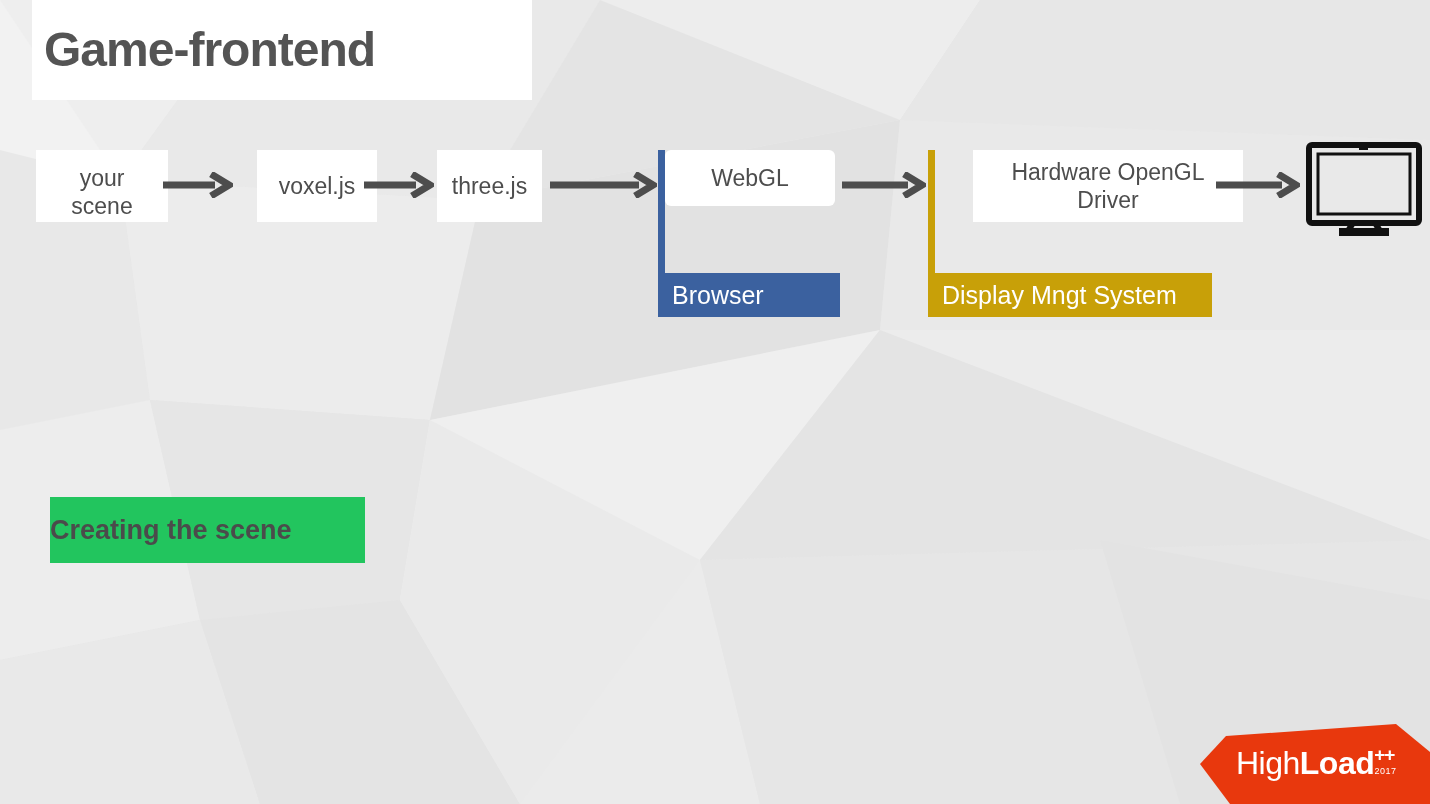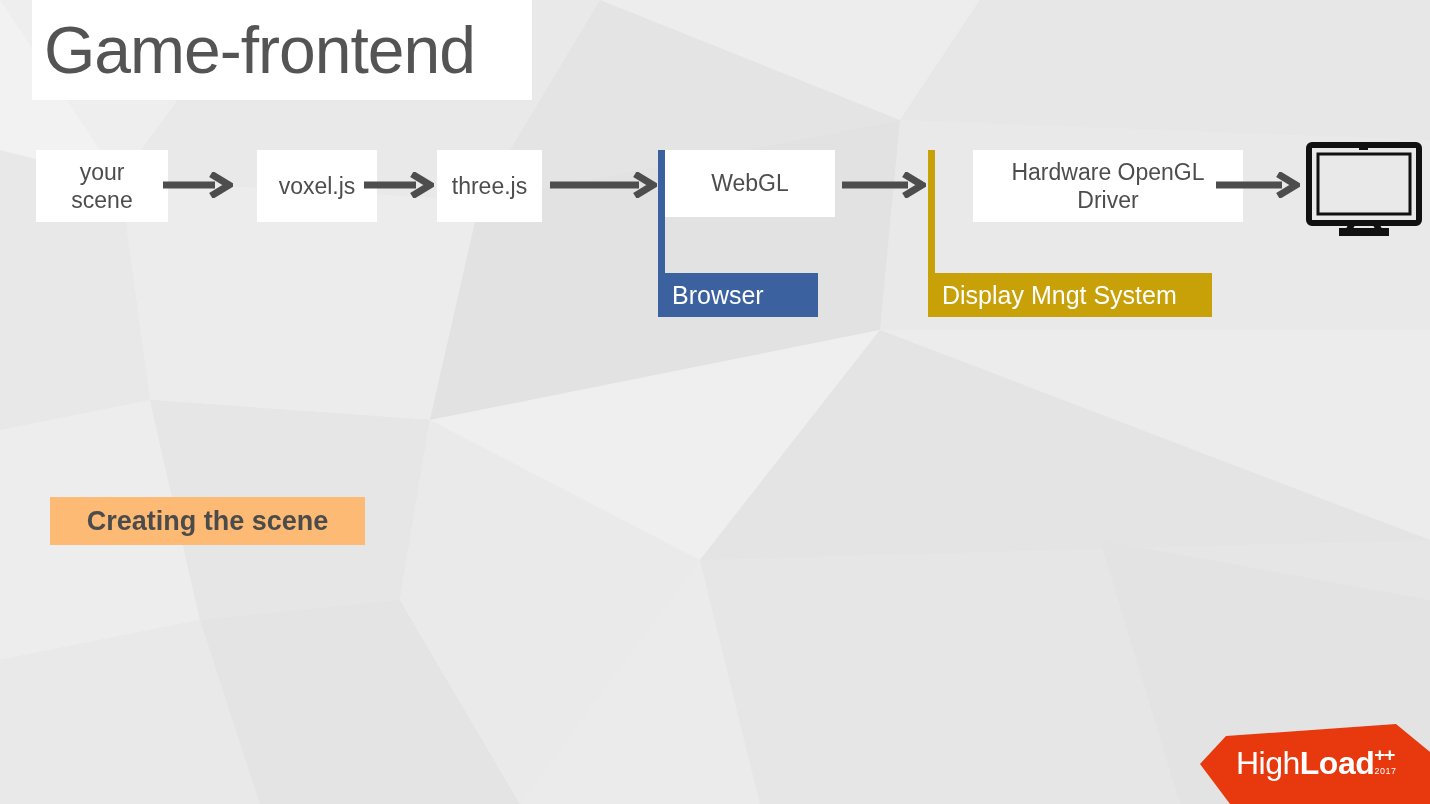--- a/index.html
+++ b/index.html
@@ -30,40 +30,40 @@
     left: 32px;
     top: 0px;
     width: 500px;
     height: 100px;
     background: #ffffff;
     display: flex;
     align-items: center;
     justify-content: flex-start;
   }
   #title-text {
-    font-size: 66px;
-    font-weight: normal;
+    font-size: 48px;
+    font-weight: bold;
     color: #545454;
     letter-spacing: -1px;
     padding-left: 12px;
     line-height: 1;
     white-space: nowrap;
   }
 
   
   #subtitle-box {
     position: absolute;
     left: 50px;
     top: 497px;
     width: 315px;
-    height: 48px;
-    background: #fdba74;
-    display: flex;
-    align-items: center;
-    justify-content: center;
+    height: 66px;
+    background: #22c55e;
+    display: flex;
+    align-items: center;
+    justify-content: flex-start;
   }
   #subtitle-text {
     font-size: 27px;
     font-weight: bold;
     color: #4b4b4b;
     white-space: nowrap;
   }
 
   
   .plain-box {
@@ -208,21 +208,21 @@
     <polygon points="880,330 1430,540 1430,330" fill="#ececec"></polygon>
     <polygon points="0,0 120,180 0,150" fill="#f2f2f2"></polygon>
     <polygon points="600,0 900,120 480,200" fill="#e4e4e4"></polygon>
     <polygon points="1100,540 1430,600 1430,804 1180,804" fill="#e3e3e3"></polygon>
   </svg>
 
   <div id="title-box">
     <span id="title-text">Game-frontend</span>
   </div>
 
-  <div class="plain-box" style="left:36px; top:150px; width:132px; height:72px;">
+  <div class="plain-box" style="left:36px; top:150px; width:132px; height:72px;align-items:flex-end;">
     <span>
       <span>your</span><br>
       <span>scene</span>
     </span>
   </div>
 
   <svg class="arrow" style="left:163px; top:172px;" width="70" height="26" viewBox="0 0 70 26">
     <line x1="0" y1="13" x2="52" y2="13" stroke="#4d4d4d" stroke-width="7"></line>
     <polyline points="48,2 66,13 48,24" fill="none" stroke="#4d4d4d" stroke-width="7" stroke-linejoin="miter" stroke-linecap="butt"></polyline>
   </svg>
@@ -240,24 +240,24 @@
     <span>three.js</span>
   </div>
 
   <svg class="arrow" style="left:550px; top:172px;" width="107" height="26" viewBox="0 0 107 26">
     <line x1="0" y1="13" x2="89" y2="13" stroke="#4d4d4d" stroke-width="7"></line>
     <polyline points="85,2 103,13 85,24" fill="none" stroke="#4d4d4d" stroke-width="7" stroke-linejoin="miter" stroke-linecap="butt"></polyline>
   </svg>
 
   <div class="group" style="left:658px; top:150px; width:177px; height:167px;">
     <div class="group-left-bar" style="background:#3b619f;"></div>
-    <div class="group-head" style="width:170px; height:67px;">
+    <div class="group-head" style="width:170px; height:56px;border-radius:6px;">
       <span>WebGL</span>
     </div>
-    <div class="group-footer" style="width:160px; height:44px; background:#3b619f;">
+    <div class="group-footer" style="width:182px; height:44px; background:#3b619f;">
       <span>Browser</span>
     </div>
   </div>
 
   <svg class="arrow" style="left:842px; top:172px;" width="84" height="26" viewBox="0 0 84 26">
     <line x1="0" y1="13" x2="66" y2="13" stroke="#4d4d4d" stroke-width="7"></line>
     <polyline points="62,2 80,13 62,24" fill="none" stroke="#4d4d4d" stroke-width="7" stroke-linejoin="miter" stroke-linecap="butt"></polyline>
   </svg>
 
   <div class="group" style="left:928px; top:150px; width:284px; height:167px;">

